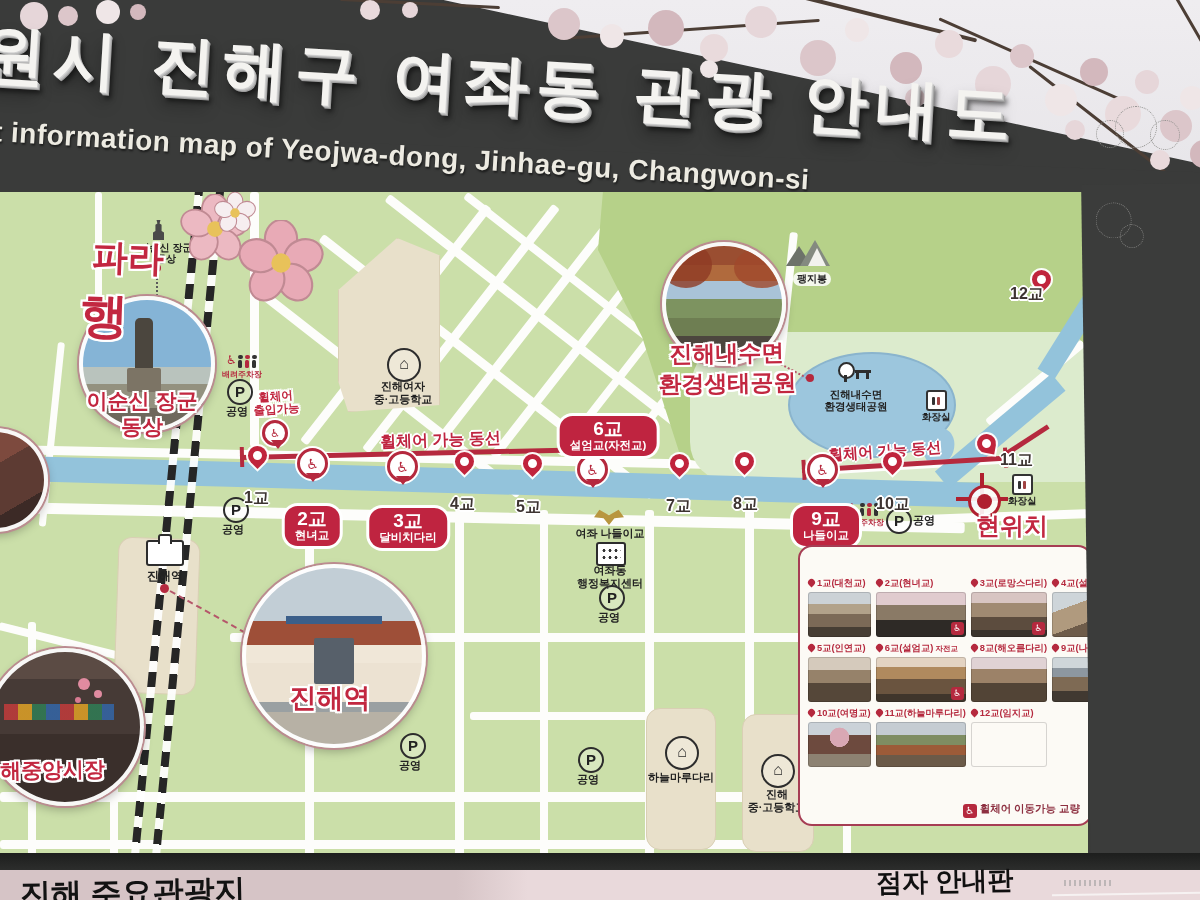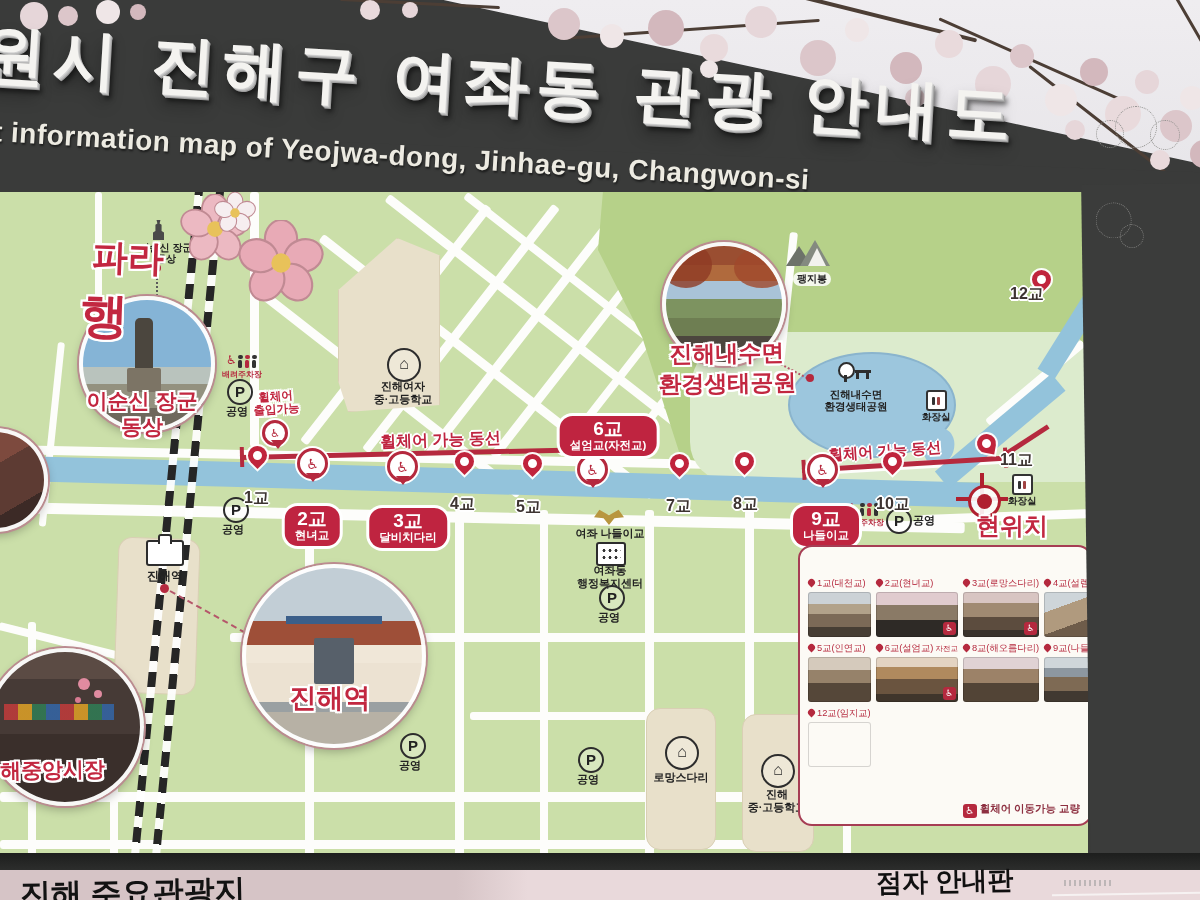--- a/index.html
+++ b/index.html
@@ -76,21 +76,21 @@
   .restroom .cap{display:block;font-size:9.5px;font-weight:700;color:#222}
   .target{position:absolute;width:27px;height:27px;border:3.5px solid #b0202f;border-radius:50%;background:rgba(255,255,255,.9);z-index:13}
   .target::after{content:"";position:absolute;inset:6px;background:#b0202f;border-radius:50%}
   .tick{position:absolute;background:#b0202f;z-index:12}
   
   #legend{position:absolute;left:798px;top:353px;width:290px;height:277px;background:#fcfaf5;
        border:2.5px solid #a63d54;border-radius:14px;z-index:15}
   #legend-title{position:absolute;left:-2px;top:-2px;padding:3px 16px 4px;background:#fcfaf5;border:2.5px solid #a63d54;
        border-radius:14px;color:#b5293e;font-size:20px;font-weight:900;letter-spacing:1px}
   #legend-grid{position:absolute;left:8px;right:8px;top:30px;display:grid;grid-template-columns:repeat(4,1fr);gap:5px 5px}
-  .lcell .ll{font-size:9.3px;font-weight:400;color:#b5293e;white-space:nowrap}
+  .lcell .ll{font-size:9.3px;font-weight:700;color:#b5293e;white-space:nowrap}
   .lcell .ll .minipin{display:inline-block;width:7px;height:7px;background:#b5293e;border-radius:50% 50% 50% 0;
        transform:rotate(-45deg);margin-right:2px}
   .lcell .ll .sfx{font-size:7.5px}
   .lcell .ph{position:relative;height:45px;border-radius:3px;margin-top:2px;box-shadow:inset 0 0 0 1px rgba(0,0,0,.15)}
   .lcell .wcb{position:absolute;right:2px;bottom:2px;width:13px;height:13px;background:#b5293e;border-radius:3px;
        color:#fff;font-size:9px;line-height:13px;text-align:center}
   #legend-note{position:absolute;right:10px;bottom:6px;font-size:10.5px;font-weight:800;color:#8d2f40}
   #legend-note .nicon{display:inline-block;width:14px;height:14px;background:#b5293e;border-radius:3px;color:#fff;
        font-size:10px;line-height:14px;text-align:center;margin-right:3px;vertical-align:-2px}
   
@@ -310,21 +310,21 @@
       <span>중·고등학교</span>
   </div>
   <div class="eagle" style="left:594px;top:316px"></div>
   <div class="blklabel" style="left:610px;top:334px;font-size:11px;font-weight:800">여좌 나들이교</div>
   <div class="admicon" style="left:596px;top:350px"></div>
   <div class="blklabel mlines" style="left:610px;top:372px;font-size:11px;font-weight:800;line-height:13px">
     <span>여좌동</span>
       <span>행정복지센터</span>
   </div>
   <div class="schoolicon" style="left:665px;top:544px">⌂</div>
-  <div class="blklabel" style="left:681px;top:578px;font-size:11px;font-weight:800">로망스다리</div>
+  <div class="blklabel" style="left:681px;top:578px;font-size:11px;font-weight:800">하늘마루다리</div>
   <div class="schoolicon" style="left:761px;top:562px">⌂</div>
   <div class="blklabel mlines" style="left:777px;top:596px;font-size:11px;font-weight:800;line-height:13px">
     <span>진해</span>
       <span>중·고등학교</span>
   </div>
 
   <div class="redlabel mlines" style="left:276px;top:198px;font-size:11.5px;line-height:13px;transform:translateX(-50%) rotate(-4deg)">
     <span>휠체어</span>
       <span>출입가능</span>
   </div>
@@ -487,20 +487,28 @@
           <div class="ll"><span class="minipin"></span><span>8교(해오름다리)</span></div>
           <div class="ph" style="background: linear-gradient(rgb(224, 210, 212) 0px, rgb(224, 210, 212) 26%, rgb(156, 130, 104) 26%, rgb(156, 130, 104) 58%, rgb(82, 68, 54) 58%);"></div>
         </div>
         <div class="lcell" style="">
           <div class="ll"><span class="minipin"></span><span>9교(나들이교)</span></div>
           <div class="ph" style="background: linear-gradient(rgb(207, 214, 218) 0px, rgb(207, 214, 218) 24%, rgb(141, 151, 160) 24%, rgb(141, 151, 160) 44%, rgb(126, 106, 84) 44%, rgb(126, 106, 84) 76%, rgb(65, 57, 49) 76%);">
             <span class="wcb">♿</span>
           </div>
         </div>
         <div class="lcell" style="">
+          <div class="ll"><span class="minipin"></span><span>10교(여명교)</span></div>
+          <div class="ph" style="background: radial-gradient(circle at 50% 34%, rgb(217, 168, 180) 0px, rgb(217, 168, 180) 22%, transparent 23%), linear-gradient(rgb(203, 210, 216) 0px, rgb(203, 210, 216) 30%, rgb(109, 74, 62) 30%, rgb(109, 74, 62) 72%, rgb(141, 130, 114) 72%);"></div>
+        </div>
+        <div class="lcell" style="">
+          <div class="ll"><span class="minipin"></span><span>11교(하늘마루다리)</span></div>
+          <div class="ph" style="background: linear-gradient(rgb(197, 204, 210) 0px, rgb(197, 204, 210) 30%, rgb(127, 141, 98) 30%, rgb(127, 141, 98) 52%, rgb(156, 91, 56) 52%, rgb(156, 91, 56) 74%, rgb(107, 90, 72) 74%);"></div>
+        </div>
+        <div class="lcell" style="">
           <div class="ll"><span class="minipin"></span><span>12교(임지교)</span></div>
           <div class="ph"></div>
         </div>
       </div>
     <div id="legend-note">
       <span class="nicon">♿</span><span>휠체어 이동가능 교량</span>
     </div>
   </div>
 </div>
 

